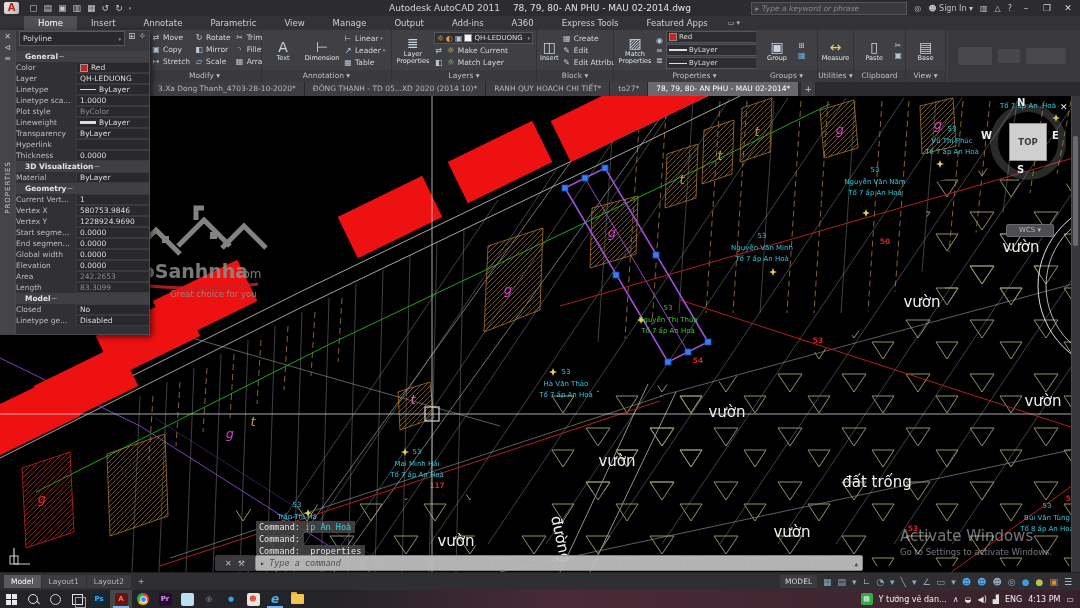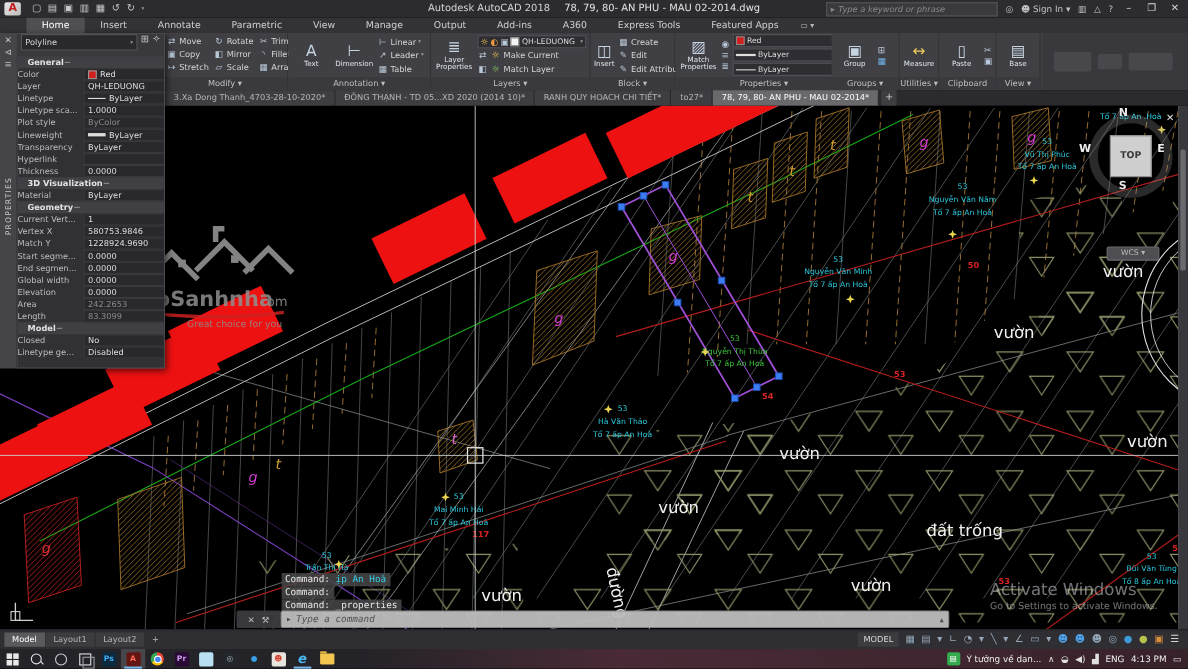--- a/index.html
+++ b/index.html
@@ -146,21 +146,21 @@
     <span>▢</span>
     <span>▤</span>
     <span>▣</span>
     <span>▥</span>
     <span>▦</span>
     <span>↺</span>
     <span>↻</span>
     <span class="caret">▾</span>
   </div>
   <div class="wtitle">
-    <span>Autodesk AutoCAD 2018</span>
+    <span>Autodesk AutoCAD 2011</span>
     <span class="doc">78, 79, 80- AN PHU - MAU 02-2014.dwg</span>
   </div>
   <div class="infocenter">
     <div class="ic-search">
       <span>▸</span>
       <span class="ph">Type a keyword or phrase</span>
     </div>
     <span class="ici">◎</span>
     <span class="ici"><span>☻</span> <span>Sign In</span> ▾</span>
     <span class="ici">▥</span>
@@ -792,21 +792,21 @@
             <span>1</span>
           </div>
         </div>
         <div class="prow">
           <span class="pl">Vertex X</span>
           <div class="pv">
             <span>580753.9846</span>
           </div>
         </div>
         <div class="prow">
-          <span class="pl">Match Y</span>
+          <span class="pl">Vertex Y</span>
           <div class="pv">
             <span>1228924.9690</span>
           </div>
         </div>
         <div class="prow">
           <span class="pl">Start segme...</span>
           <div class="pv">
             <span>0.0000</span>
           </div>
         </div>

